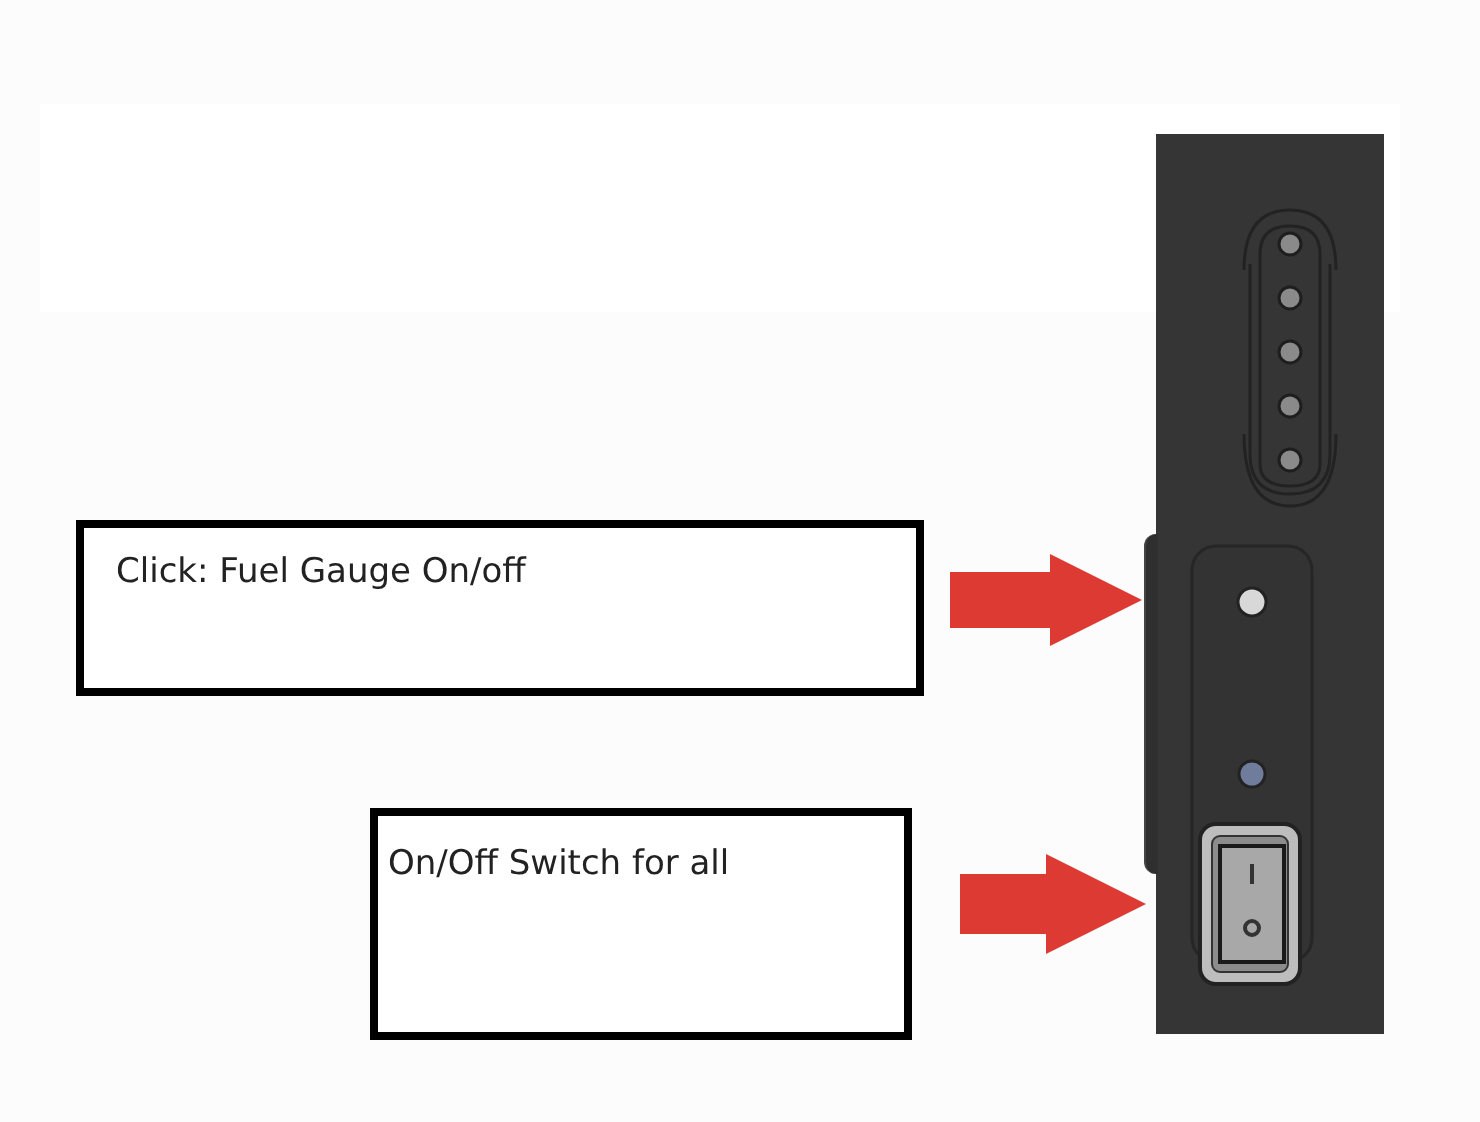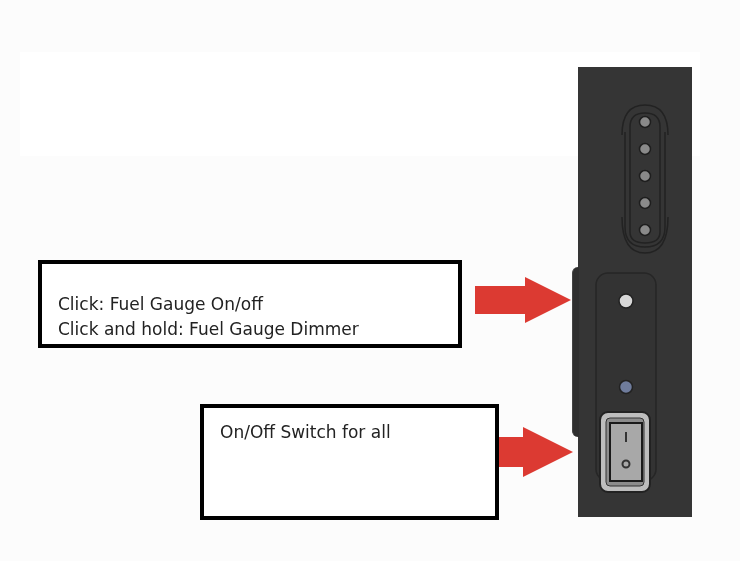--- a/index.html
+++ b/index.html
@@ -5,22 +5,22 @@
     html, body { margin:0; padding:0; }
     body { width:740px; height:561px; background:#fcfcfc; position:relative; overflow:hidden;
            font-family:"DejaVu Sans", sans-serif; }
     .band { position:absolute; left:20px; top:52px; width:680px; height:104px; background:#ffffff; }
     .panel { position:absolute; left:578px; top:67px; width:114px; height:450px; background:#353535; }
     .panel-edge { position:absolute; left:-6px; top:200px; width:6px; height:170px;
                   border-left:1px solid #444; border-radius:6px 0 0 6px; background:#2f2f2f; }
     .callout { position:absolute; background:#fff; border:4px solid #000; box-sizing:border-box;
                color:#222; font-family:"DejaVu Sans", sans-serif; font-size:17px; line-height:25px; }
     .callout div { white-space:nowrap; }
-    .c1 { left:38px; top:260px; width:424px; height:88px; padding:28px 0 0 16px; }
-    .c2 { left:200px; top:404px; width:299px; height:116px; padding:10px 0 0 16px; line-height:29px; }
+    .c1 { left:38px; top:260px; width:424px; height:88px; padding:10px 0 0 16px; }
+    .c2 { left:185px; top:404px; width:271px; height:116px; padding:10px 0 0 5px; line-height:29px; }
     .arrow { position:absolute; }
   </style>
 </head>
 <body>
 
 <div class="band"></div>
 
 <div class="panel">
   <div class="panel-edge"></div>
   <svg width="114" height="450" viewBox="0 0 114 450">
@@ -55,18 +55,17 @@
 
 <svg class="arrow" style="left:473px;top:276px" width="100" height="50" viewBox="0 0 100 50">
   <path d="M2 10 L52 10 L52 1 L98 24 L52 47 L52 38 L2 38 Z" fill="#dc3a32"></path>
 </svg>
 <svg class="arrow" style="left:478px;top:426px" width="100" height="54" viewBox="0 0 100 54">
   <path d="M2 11 L45 11 L45 1 L95 26 L45 51 L45 41 L2 41 Z" fill="#dc3a32"></path>
 </svg>
 
 <div class="callout c1">
   <div>Click: Fuel Gauge On/off</div>
-  <div>Click and hold: Fuel Gauge Dimmer</div>
 </div>
 
 <div class="callout c2">
   <div>On/Off Switch for all</div>
 </div>
 
 </body></html>

